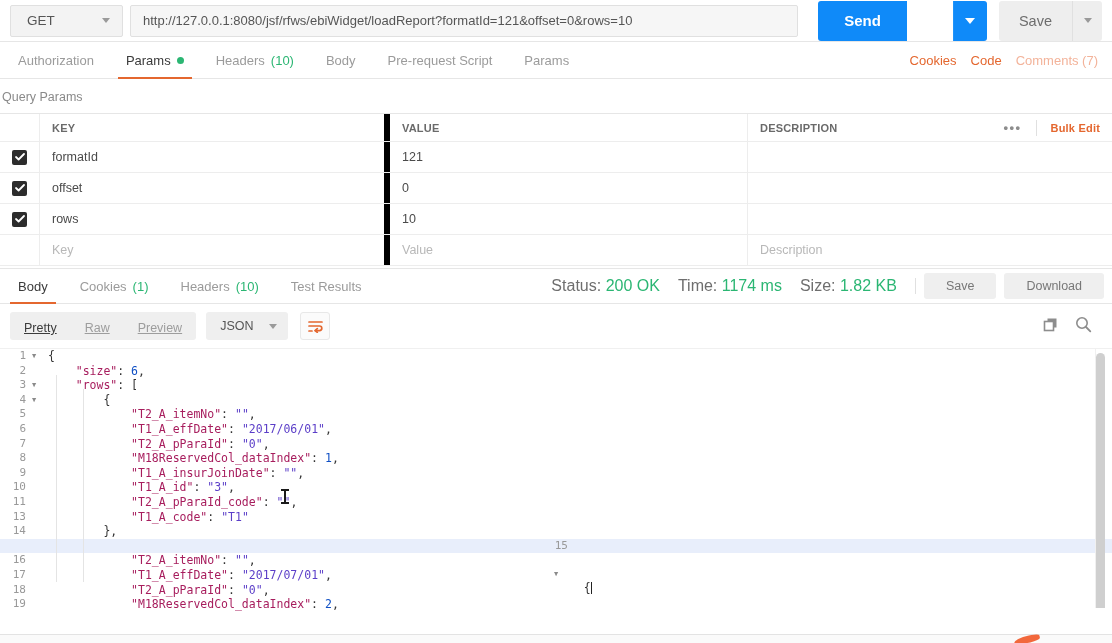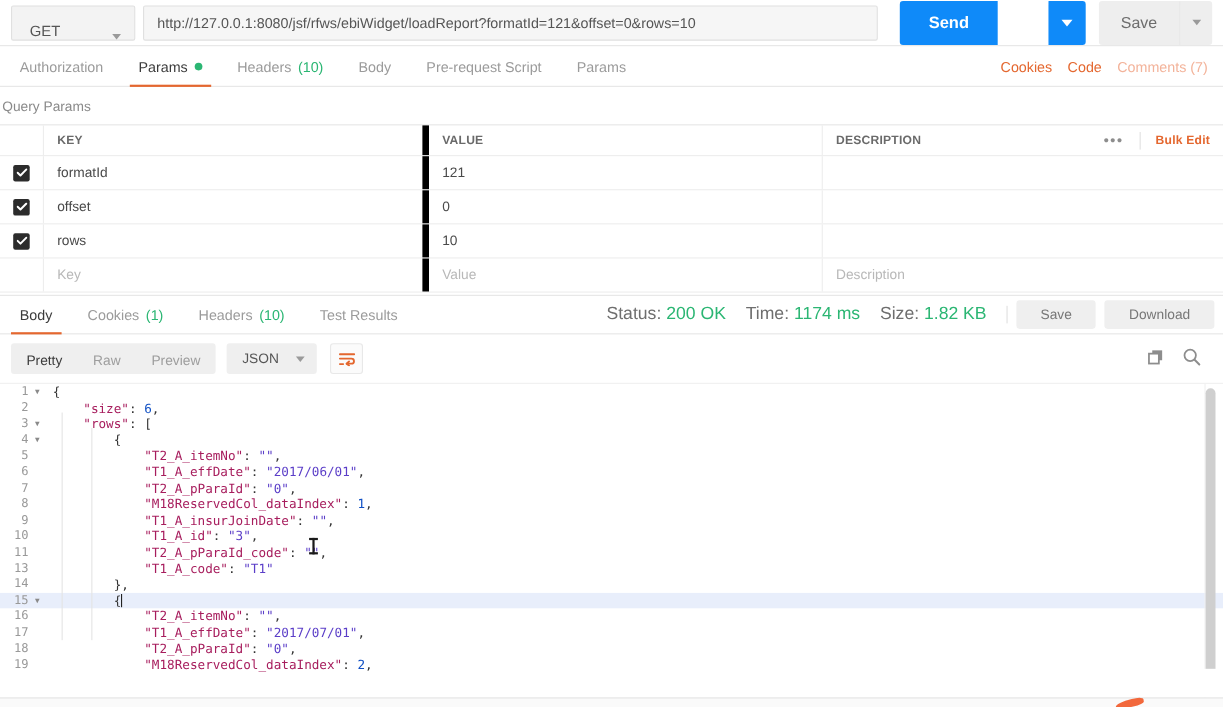--- a/index.html
+++ b/index.html
@@ -16,21 +16,21 @@
   
   .urlbar {
     height: 42px; display:flex; align-items:center;
     padding: 0 10px; gap: 0;
     border-bottom: 1px solid #e6e6e6;
     flex: 0 0 42px;
   }
   .method-select {
     width: 113px; height: 32px;
     background:#f3f3f3; border:1px solid #e0e0e0; border-radius:2px;
-    display:flex; align-items:flex-end; justify-content:space-between;
+    display:flex; align-items:center; justify-content:space-between;
     padding: 0 12px 0 16px; color:#555; font-size:13.5px;
     cursor:pointer;
   }
   .caret { width:0;height:0;border-left:4.5px solid transparent;border-right:4.5px solid transparent;border-top:5px solid #9a9a9a; }
   .url-input {
     flex:1; height:32px; margin-left:7px;
     background:#f6f6f6; border:1px solid #e0e0e0; border-radius:2px;
     padding: 0 12px; font-size:13px; color:#555;
     font-family:"Liberation Sans", sans-serif;
     display:flex; align-items:center; overflow:hidden; white-space:nowrap;
@@ -111,40 +111,40 @@
   .stat { font-size:16px; color:#6e6e6e; margin-right:18px; }
   .stat b { font-weight:normal; color:#2bb673; }
   .btn-gray {
     height:26px; background:#efefef; color:#777; border:none; font-size:12.5px;
     padding:0 22px; border-radius:3px; cursor:pointer; margin-left:8px;
   }
 
   
   .body-toolbar { height:44px; display:flex; align-items:center; padding:0 10px; flex:0 0 44px; }
   .seg { display:flex; background:#efefef; border-radius:3px; height:28px; align-items:stretch; }
-  .seg div { display:flex;align-items:center;padding:16px 14px;font-size:12.5px;color:#9d9d9d;cursor:pointer;border-radius:3px; }
+  .seg div { display:flex;align-items:center;padding:16px 14px;font-size:12.5px;color:#9d9d9d;cursor:pointer;border-radius:3px;text-decoration:underline; }
   .seg div.active { color:#3b3b3b; }
   .fmt {
     display:flex;align-items:center;gap:16px;height:28px;background:#efefef;border-radius:3px;
     padding:0 11px 0 14px;margin-left:10px;font-size:12.5px;color:#555;cursor:pointer;
   }
   .wrapbtn {
     width:30px;height:28px;margin-left:12px;background:#fbfbfb;border:1px solid #e8e8e8;border-radius:3px;
     display:flex;align-items:center;justify-content:center;cursor:pointer;
   }
   .toolbar-right { margin-left:auto; display:flex; align-items:center; gap:16px; padding-right:10px; }
 
   
   .codewrap { flex:1; position:relative; overflow:hidden; border-top:1px solid #f0f0f0; }
   .code {
     position:absolute; inset:0; overflow:hidden;
     font-family:"DejaVu Sans Mono", monospace; font-size:11.5px; line-height:14.6px;
   }
   .cline { display:flex; height:14.6px; align-items:center; white-space:pre; }
-  .cline.hl { background:#e8eefb; }
+  .cline.hl { background:#e8eefb;flex-direction:column; }
   .gutter {
     width:28px; text-align:right; color:#999; flex:0 0 28px; padding-right:2px;
     font-size:11px;
   }
   .fold { width:12px; flex:0 0 12px; display:flex;align-items:center;justify-content:center;color:#8a8a8a;font-size:7px; }
   .ctext { padding-left:8px; position:relative; }
   .k { color:#a71d5d; }
   .s { color:#5b3ec8; }
   .n { color:#0f4fc4; }
   .p { color:#333; }

